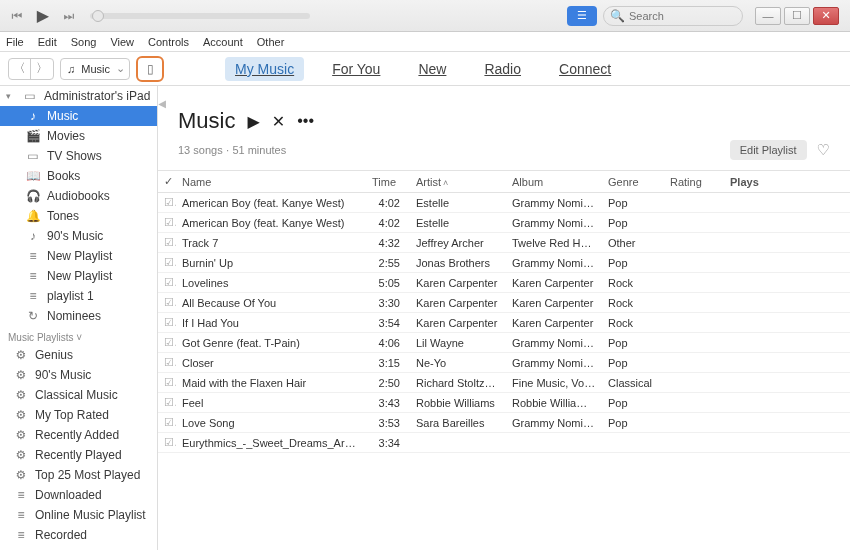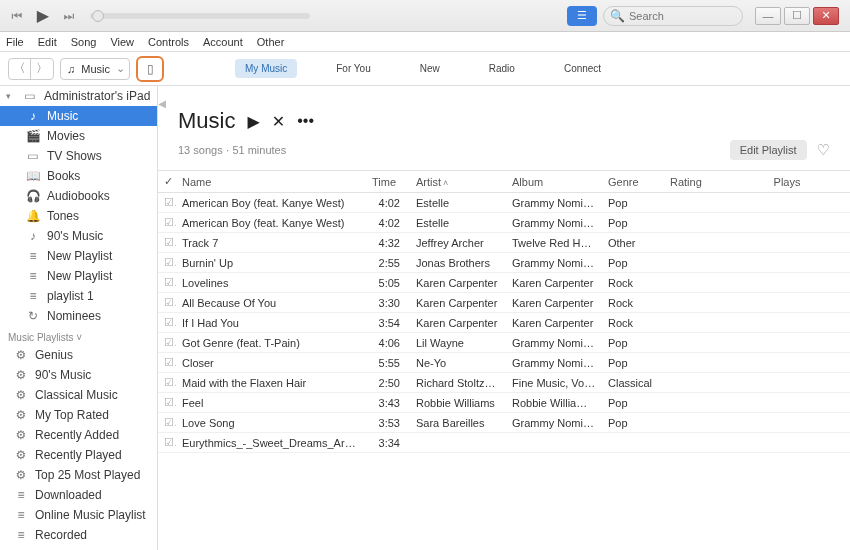--- a/index.html
+++ b/index.html
@@ -27,21 +27,21 @@
   .menubar span { margin-right:14px; }
 
   
   .toolbar { height:34px; border-bottom:1px solid #ddd; display:flex; align-items:center; padding:0 8px; }
   .navseg { display:flex; border:1px solid #ccc; border-radius:4px; overflow:hidden; }
   .navseg div { width:22px; height:20px; display:flex; align-items:center;justify-content:center; color:#666; }
   .navseg div:first-child{border-right:1px solid #ccc;}
   .picker { margin-left:6px; height:22px; border:1px solid #ccc; border-radius:4px; display:flex; align-items:center; padding:0 4px 0 6px; font-size:11px; gap:6px; }
   .picker .dd { color:#888; }
   .device-btn { margin-left:6px; width:28px; height:26px; border:2px solid #e57f3c; border-radius:6px; display:flex; align-items:center; justify-content:center; color:#6d6d6d; }
-  .tabsrow { margin-left:auto; margin-right:auto; display:flex; gap:29px; font-size:10px; color:#444; }
+  .tabsrow { margin-left:auto; margin-right:auto; display:flex; gap:18px; font-size:14px; color:#444;text-decoration:underline; }
   .tabsrow span { padding:4px 10px; border-radius:4px; }
   .tabsrow .active { background:#d8e7f6; color:#2f6fb3; }
   .toolbar .spacer-r { width:160px; }
 
   
   .content { display:flex; height:calc(550px - 32px - 20px - 34px); }
   .sidebar { width:158px; border-right:1px solid #ddd; overflow-y:auto; overflow-x:hidden; font-size:12px; color:#3a3a3a; background:#fff; }
   .sidebar::-webkit-scrollbar{width:8px;} .sidebar::-webkit-scrollbar-thumb{background:#ccc;border-radius:4px;}
   .sb-header { font-size:10px; color:#888; padding:6px 8px 2px; }
   .sb-item { display:flex; align-items:center; padding:3px 6px 3px 14px; gap:7px; white-space:nowrap; }
@@ -258,21 +258,21 @@
         </colgroup>
         <thead>
             <tr id="thead-row">
               <th>✓</th>
               <th>Name</th>
               <th style="text-align: left;">Time</th>
               <th>Artist<span class="arrow">˄</span></th>
               <th>Album</th>
               <th>Genre</th>
               <th>Rating</th>
-              <th style="text-align: center;">Plays</th>
+              <th style="text-align: left; font-weight: bold;">Plays</th>
             </tr>
           </thead>
         <tbody id="tbody">
             <tr>
               <td>☑</td>
               <td>American Boy (feat. Kanye West)</td>
               <td class="time">4:02</td>
               <td>Estelle</td>
               <td>Grammy Nominees…</td>
               <td>Pop</td>
@@ -345,21 +345,21 @@
               <td class="time">4:06</td>
               <td>Lil Wayne</td>
               <td>Grammy Nominees…</td>
               <td>Pop</td>
               <td></td>
               <td></td>
             </tr>
             <tr>
               <td>☑</td>
               <td>Closer</td>
-              <td class="time">5:55</td>
+              <td class="time">3:15</td>
               <td>Ne-Yo</td>
               <td>Grammy Nominees…</td>
               <td>Pop</td>
               <td></td>
               <td></td>
             </tr>
             <tr>
               <td>☑</td>
               <td>Maid with the Flaxen Hair</td>
               <td class="time">2:50</td>

